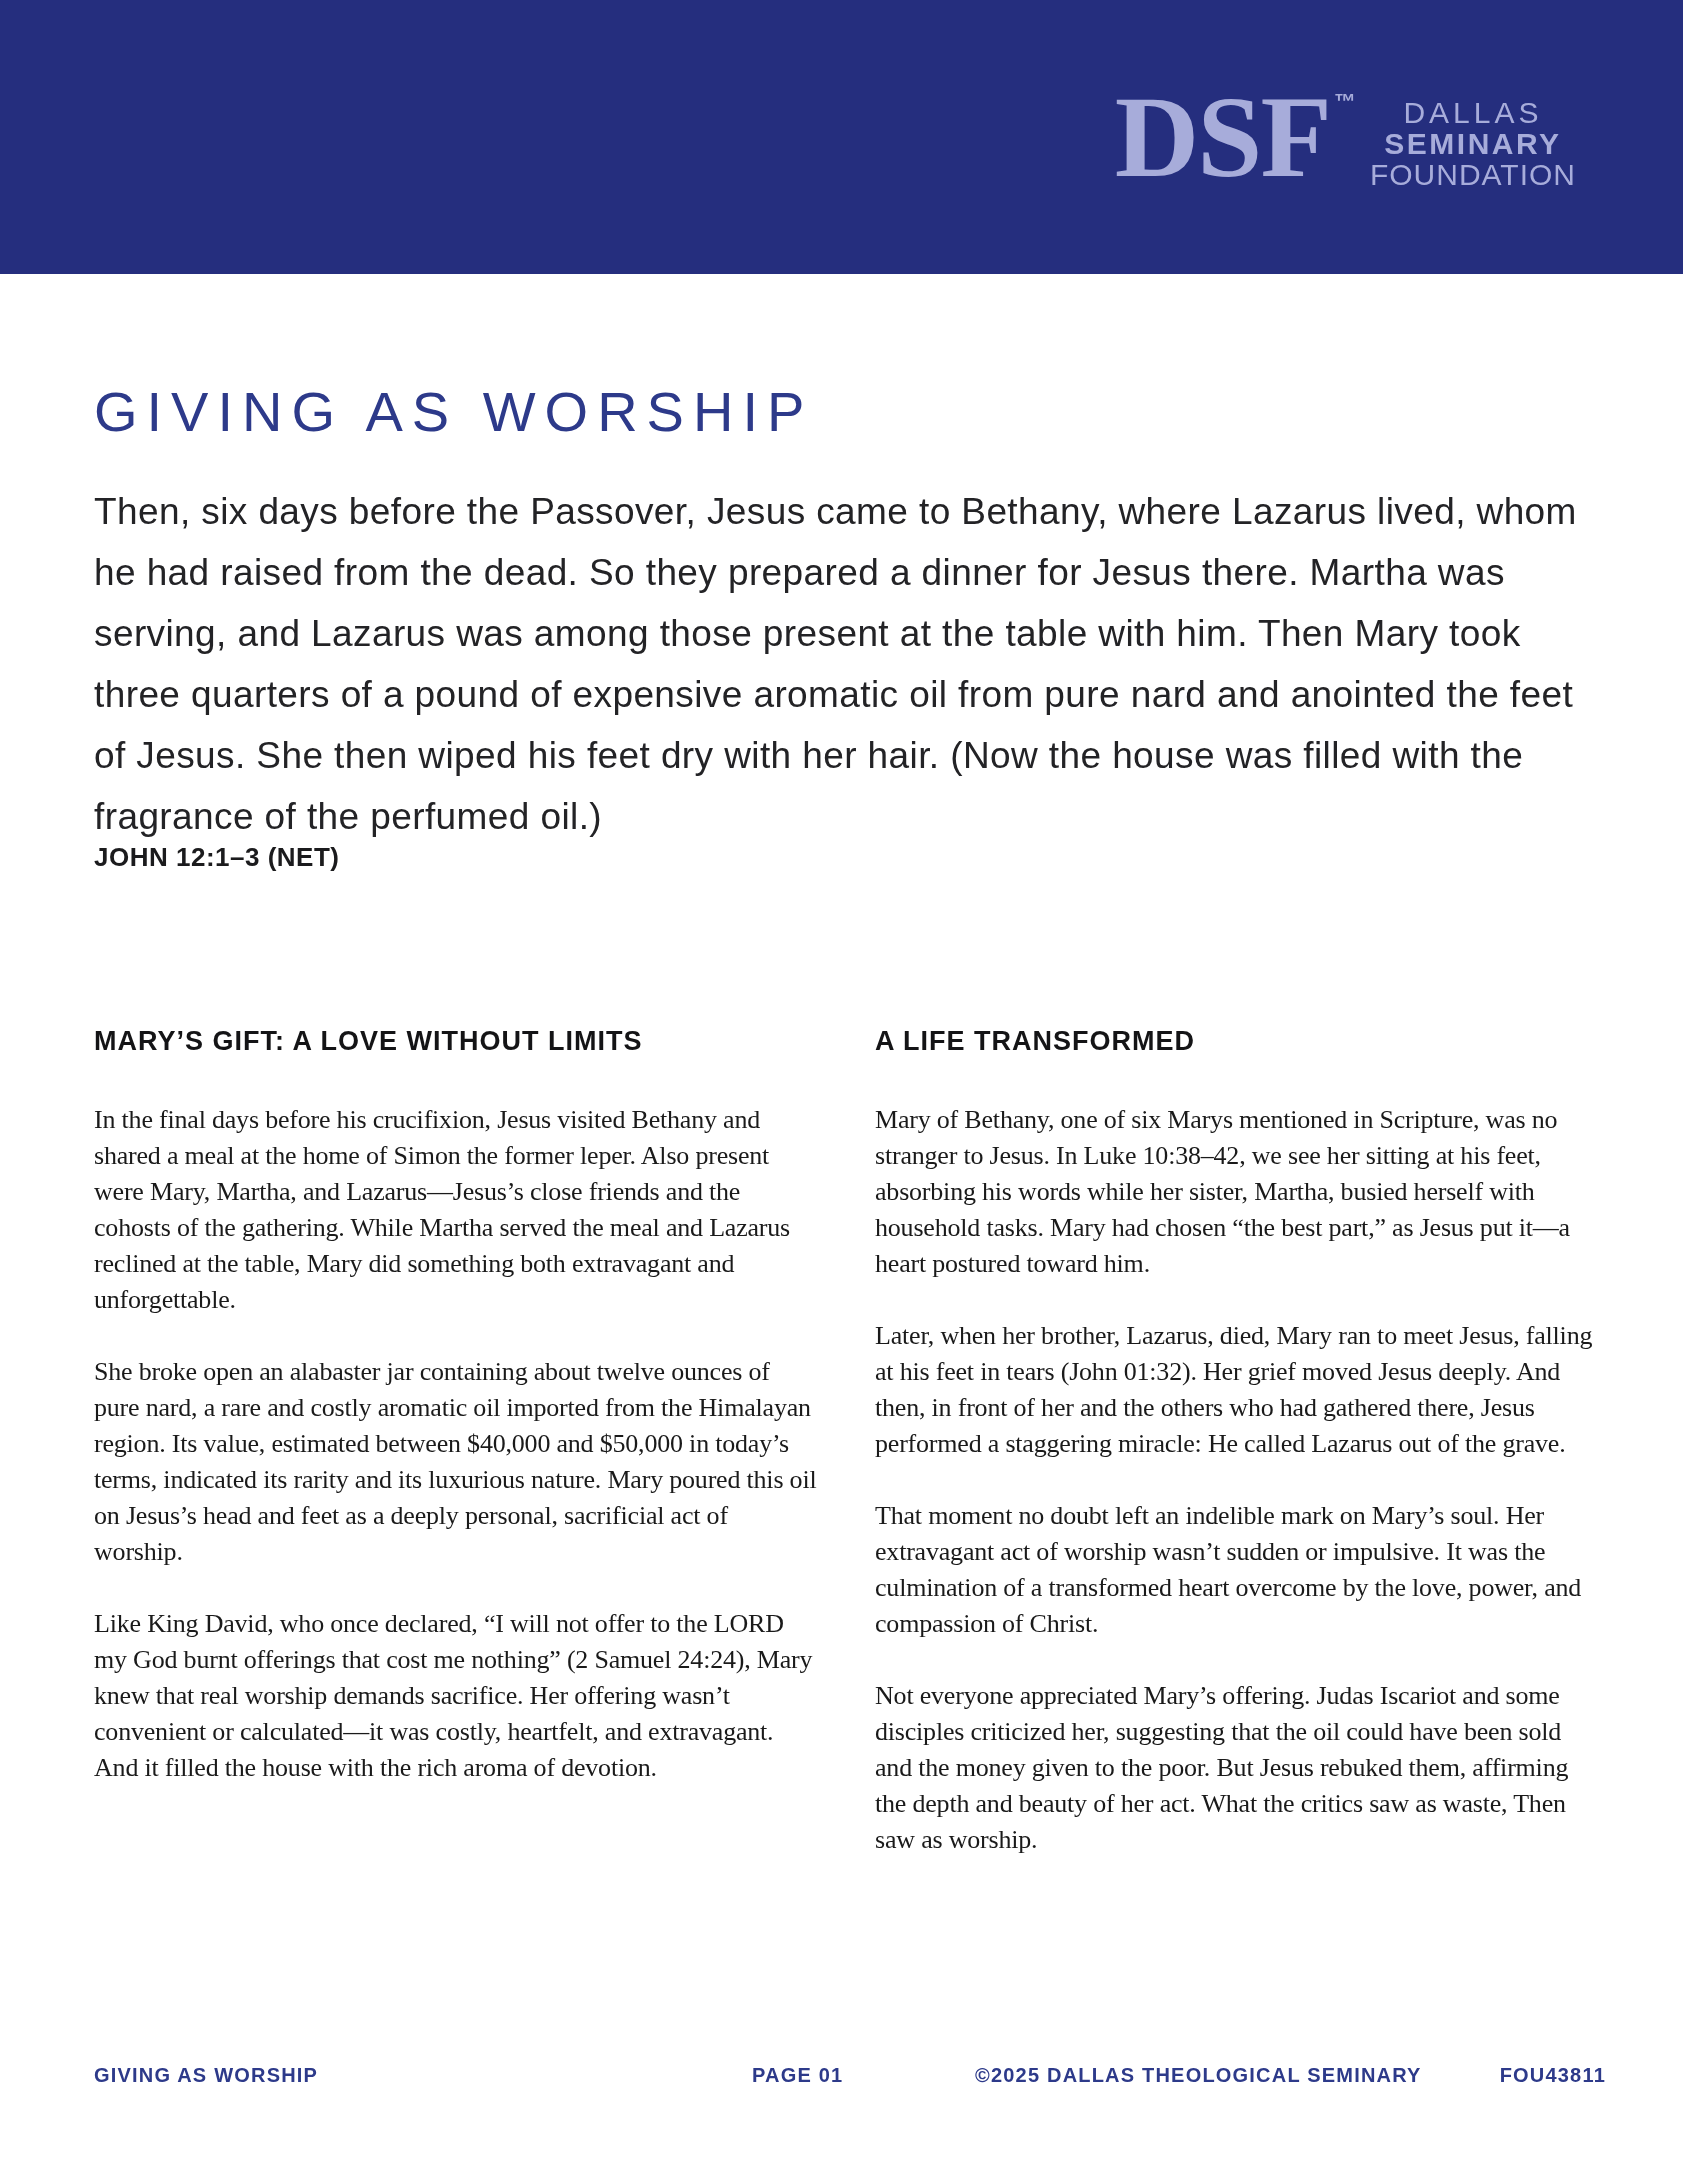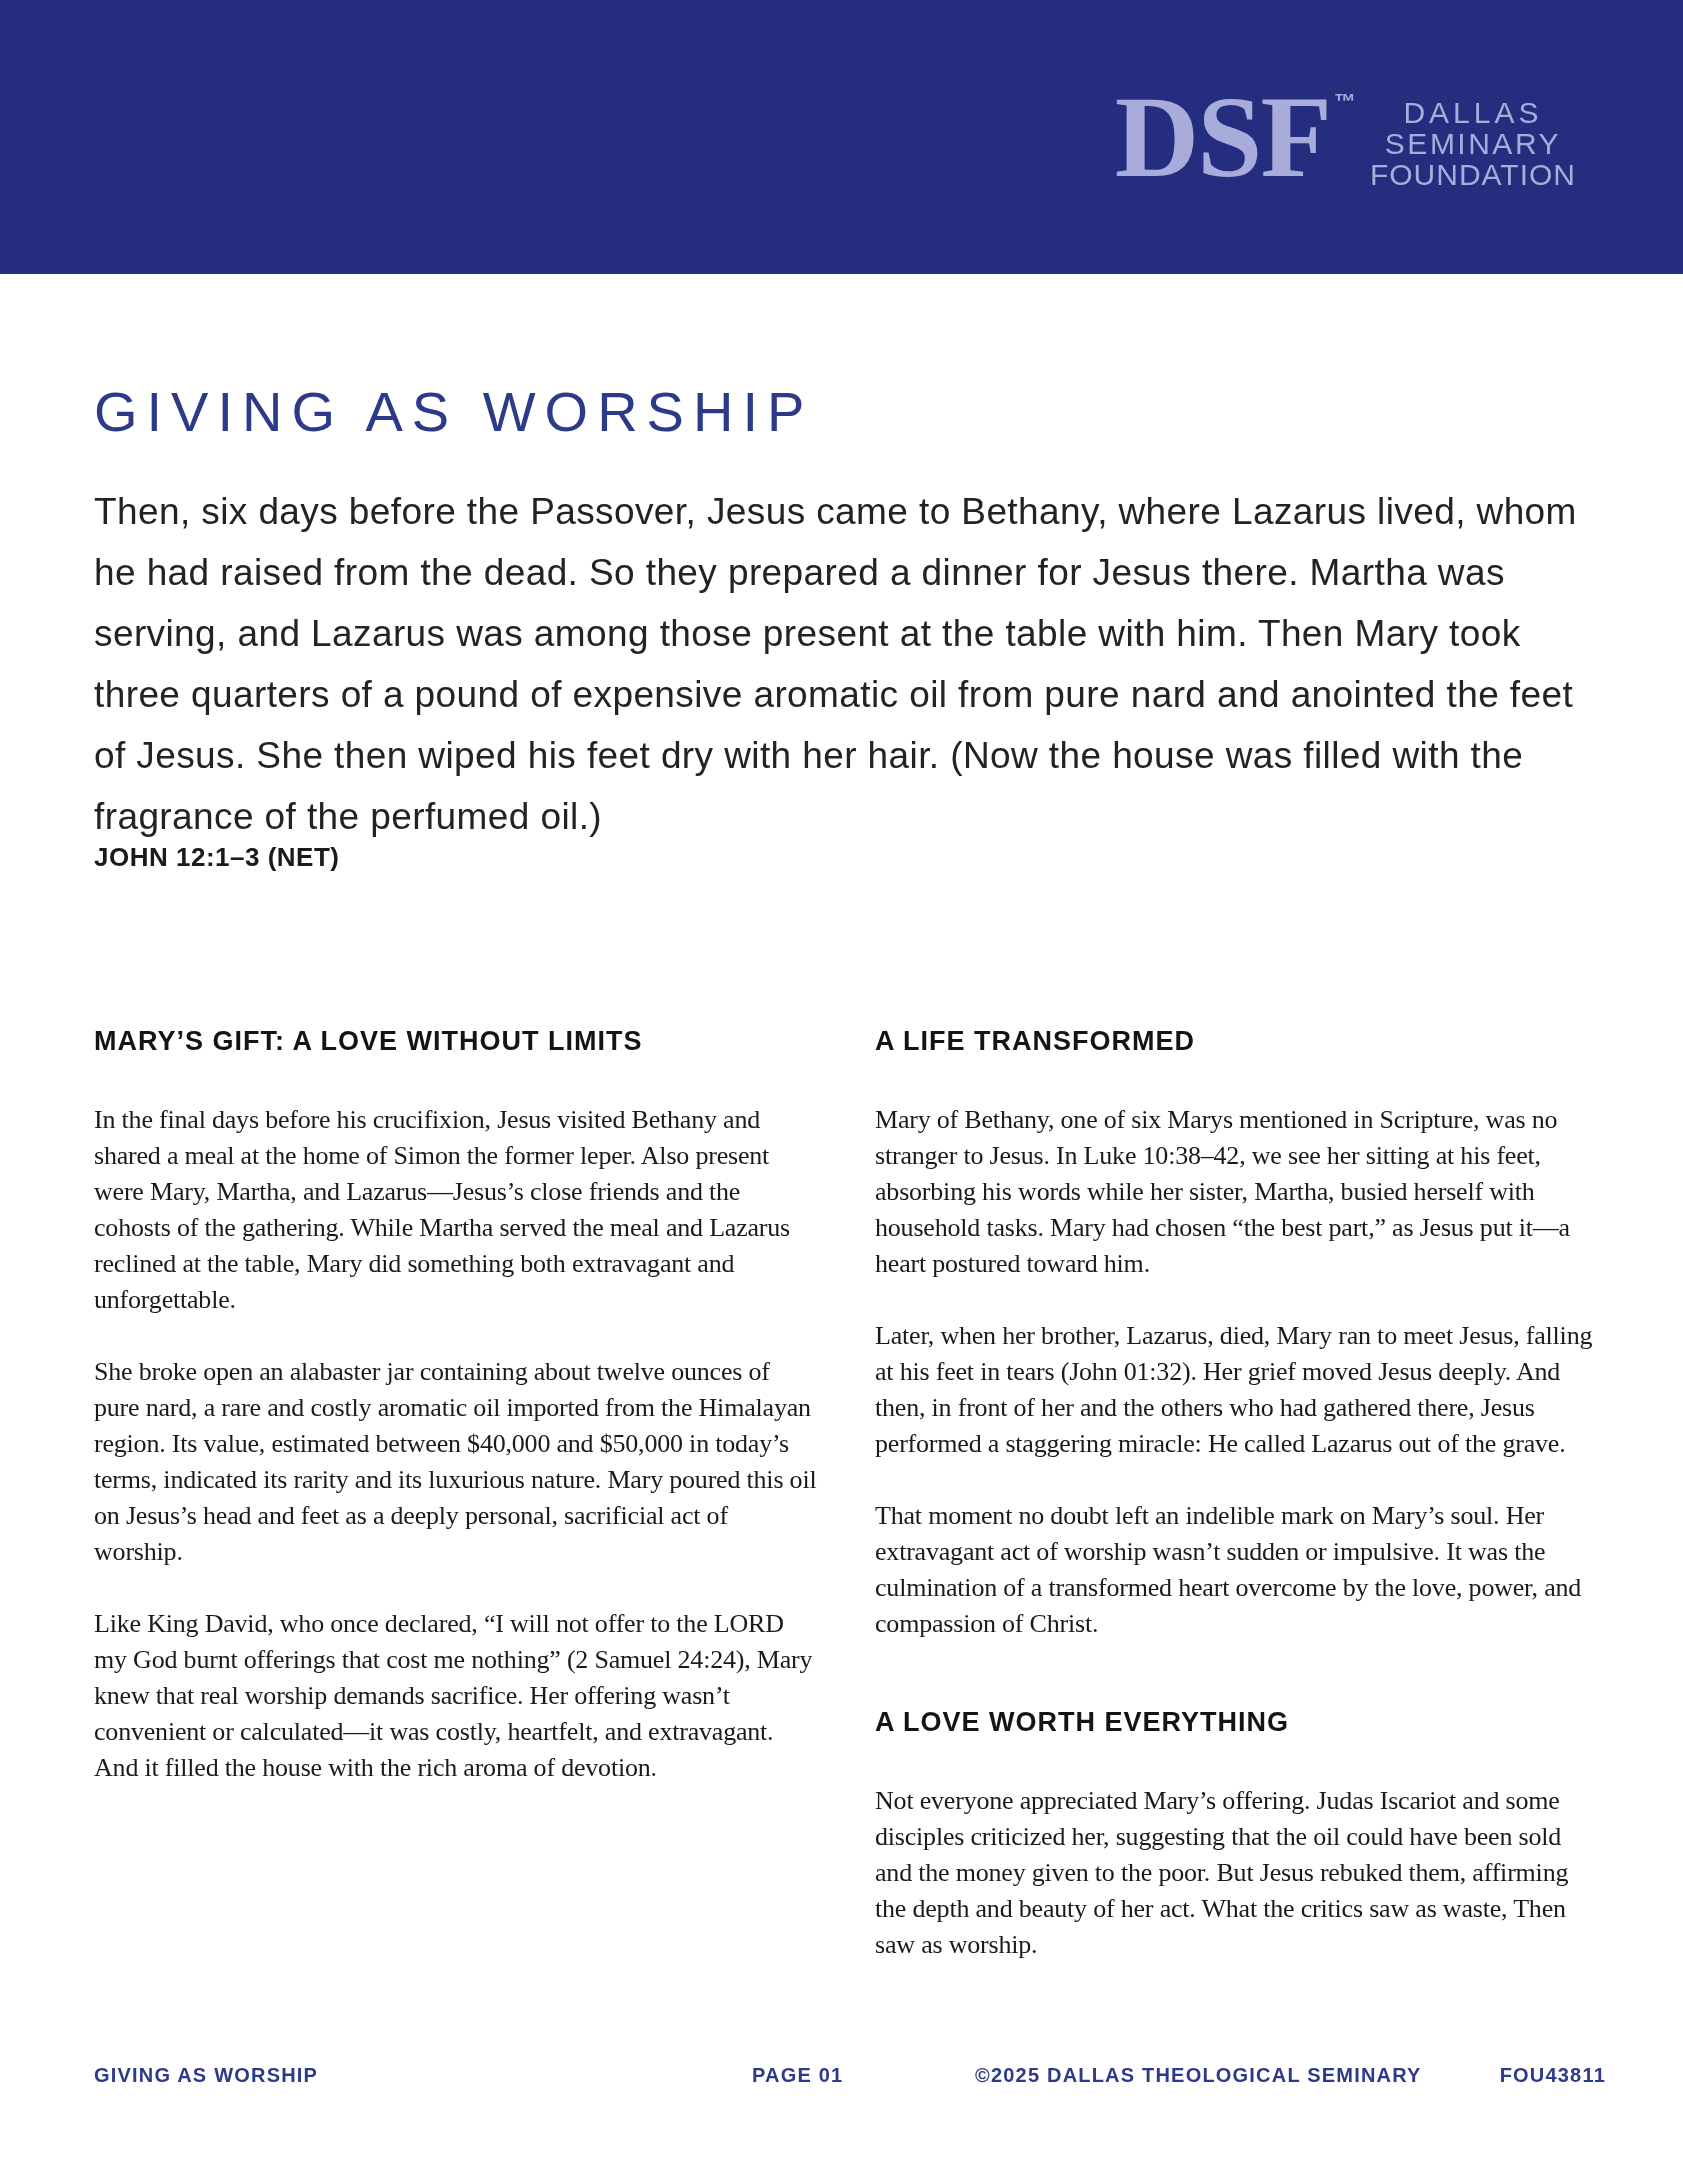--- a/index.html
+++ b/index.html
@@ -38,21 +38,21 @@
   }
   .logo-text{
     margin-left:14px;
     margin-top:6px;
     display:flex;flex-direction:column;text-align:center;
   }
   .logo-line1{
     font-size:30px;line-height:31px;font-weight:400;letter-spacing:4px;
   }
   .logo-line2{
-    font-size:30px;line-height:31px;font-weight:400;letter-spacing:2.5px;
+    font-size:30px;line-height:31px;font-weight:700;letter-spacing:2.5px;
   }
   .logo-line3{
     font-size:30px;line-height:31px;font-weight:400;letter-spacing:1px;
   }
   
   .doc-title{
     position:absolute;left:94px;top:382px;
     font-size:56px;line-height:59px;
     font-weight:300;
     letter-spacing:9px;
@@ -142,21 +142,20 @@
       <div class="sec-heading">MARY’S GIFT: A LOVE WITHOUT LIMITS</div>
       <p>In the final days before his crucifixion, Jesus visited Bethany and shared a meal at the home of Simon the former leper. Also present were Mary, Martha, and Lazarus—Jesus’s close friends and the cohosts of the gathering. While Martha served the meal and Lazarus reclined at the table, Mary did something both extravagant and unforgettable.</p>
       <p>She broke open an alabaster jar containing about twelve ounces of pure nard, a rare and costly aromatic oil imported from the Himalayan region. Its value, estimated between $40,000 and $50,000 in today’s terms, indicated its rarity and its luxurious nature. Mary poured this oil on Jesus’s head and feet as a deeply personal, sacrificial act of worship.</p>
       <p>Like King David, who once declared, “I will not offer to the LORD my God burnt offerings that cost me nothing” (2 Samuel 24:24), Mary knew that real worship demands sacrifice. Her offering wasn’t convenient or calculated—it was costly, heartfelt, and extravagant. And it filled the house with the rich aroma of devotion.</p>
     </div>
     <div class="col">
       <div class="sec-heading">A LIFE TRANSFORMED</div>
       <p>Mary of Bethany, one of six Marys mentioned in Scripture, was no stranger to Jesus. In Luke 10:38–42, we see her sitting at his feet, absorbing his words while her sister, Martha, busied herself with household tasks. Mary had chosen “the best part,” as Jesus put it—a heart postured toward him.</p>
       <p>Later, when her brother, Lazarus, died, Mary ran to meet Jesus, falling at his feet in tears (John 01:32). Her grief moved Jesus deeply. And then, in front of her and the others who had gathered there, Jesus performed a staggering miracle: He called Lazarus out of the grave.</p>
       <p>That moment no doubt left an indelible mark on Mary’s soul. Her extravagant act of worship wasn’t sudden or impulsive. It was the culmination of a transformed heart overcome by the love, power, and compassion of Christ.</p>
-      <div class="sec-heading mid">A LOVE WORTH EVERYTHING</div>
       <p>Not everyone appreciated Mary’s offering. Judas Iscariot and some disciples criticized her, suggesting that the oil could have been sold and the money given to the poor. But Jesus rebuked them, affirming the depth and beauty of her act. What the critics saw as waste, Then saw as worship.</p>
     </div>
   </div>
 
   <div class="footer-item f-left">GIVING AS WORSHIP</div>
   <div class="footer-item f-page">PAGE 01</div>
   <div class="footer-item f-copy">©2025 DALLAS THEOLOGICAL SEMINARY</div>
   <div class="footer-item f-code">FOU43811</div>
 
 </div>

